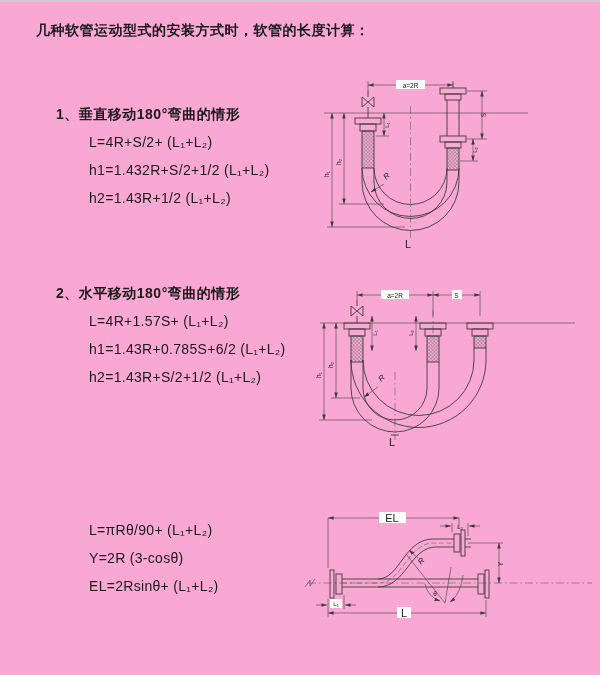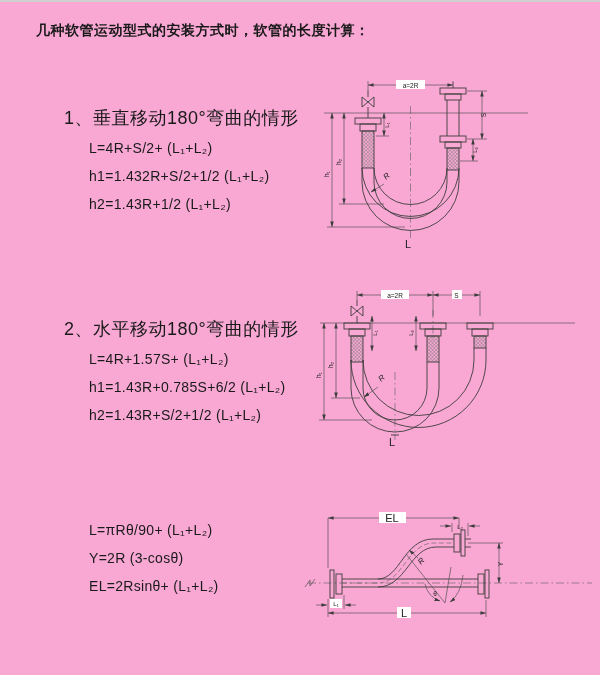--- a/index.html
+++ b/index.html
@@ -2,23 +2,23 @@
 <html><head>
 <meta charset="utf-8">
 <style>
   html,body{margin:0;padding:0;background:#fff;}
   body{width:600px;height:675px;position:relative;font-family:"Liberation Sans",sans-serif;color:#1a1a1a;}
   .page{position:absolute;inset:0;width:600px;height:675px;background:#f9a8d4;overflow:hidden;}
   .top-rule{position:absolute;left:0;top:0;width:600px;height:2px;background:#cfcfcf;}
   .title{position:absolute;left:36px;top:22px;font-size:14px;font-weight:700;letter-spacing:.5px;}
   .section{position:absolute;left:48px;}
   .sec1{top:106px;}
-  .sec2{top:317px;}
+  .sec2{top:285px;}
   .sec3{top:516px;}
-  .heading{font-size:18px;font-weight:400;margin:0 0 4px 16px;letter-spacing:.5px;}
+  .heading{font-size:14px;font-weight:700;margin:0 0 4px 8px;letter-spacing:.5px;}
   .formula{font-size:14px;line-height:28px;margin-left:41px;white-space:pre;letter-spacing:.3px;}
   svg.diag{position:absolute;}
   .d1{left:310px;top:70px;}
   .d2{left:310px;top:280px;}
   .d3{left:300px;top:498px;}
   .ln{stroke:#3c3c3c;stroke-width:0.9;fill:none;}
   .dim{stroke:#4a4a4a;stroke-width:0.65;fill:none;}
   .cl{stroke:#5a5a5a;stroke-width:0.6;fill:none;stroke-dasharray:8 3 1.5 3;}
   .dash{stroke:#5a5a5a;stroke-width:0.6;fill:none;stroke-dasharray:5 2.5;}
   .braid{stroke:#3c3c3c;stroke-width:0.9;}

